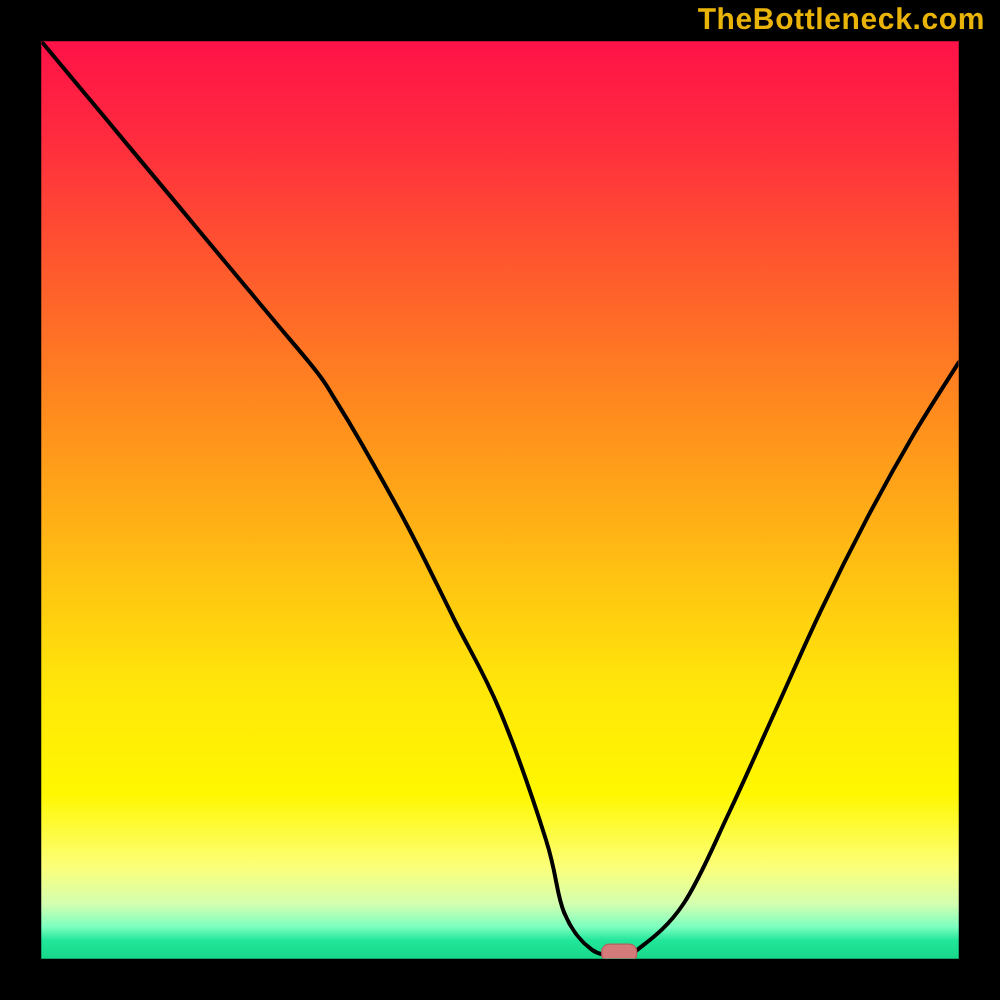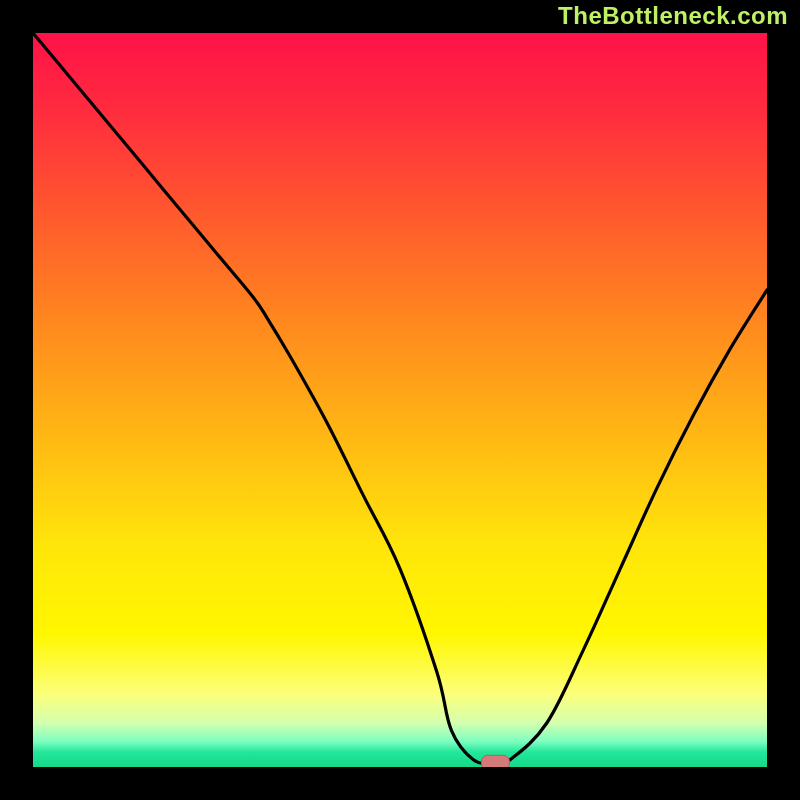--- a/index.html
+++ b/index.html
@@ -14,21 +14,21 @@
   .frame {
     position: relative;
     width: 800px;
     height: 800px;
     background: #000;
   }
   .watermark {
     position: absolute;
     top: 2px;
     right: 12px;
-    color: #bef264;
+    color: #eab308;
     font-size: 24px;
     font-weight: bold;
     letter-spacing: 0.5px;
     z-index: 10;
   }
   .plot {
     position: absolute;
     left: 33px;
     top: 33px;
     width: 734px;

